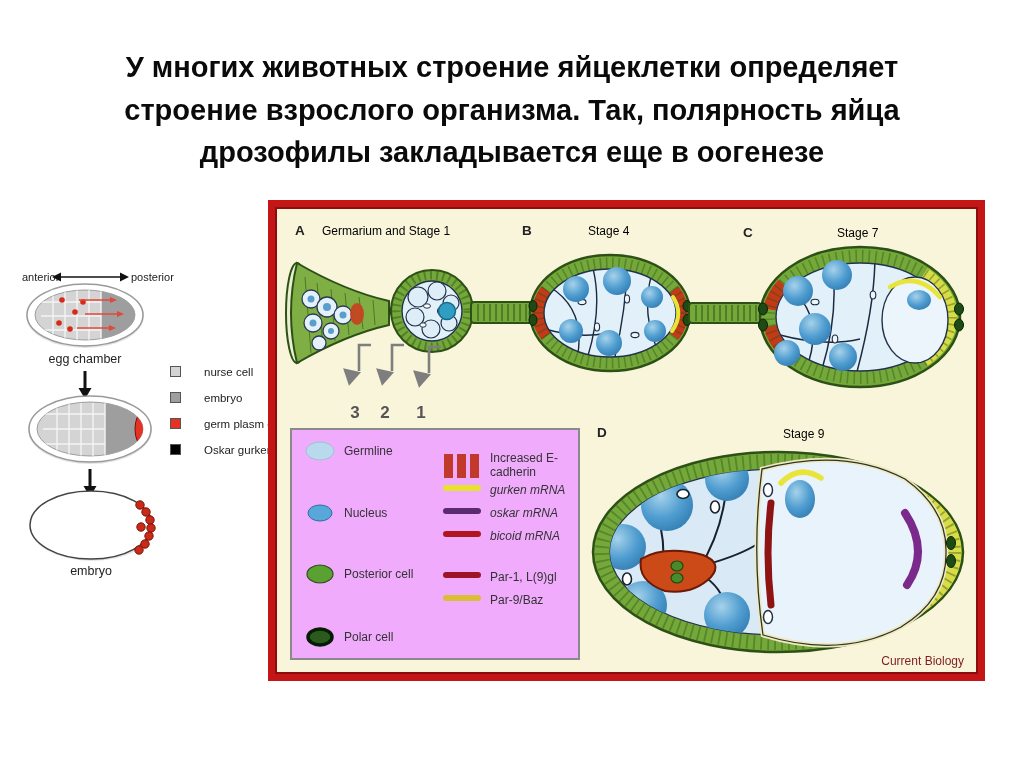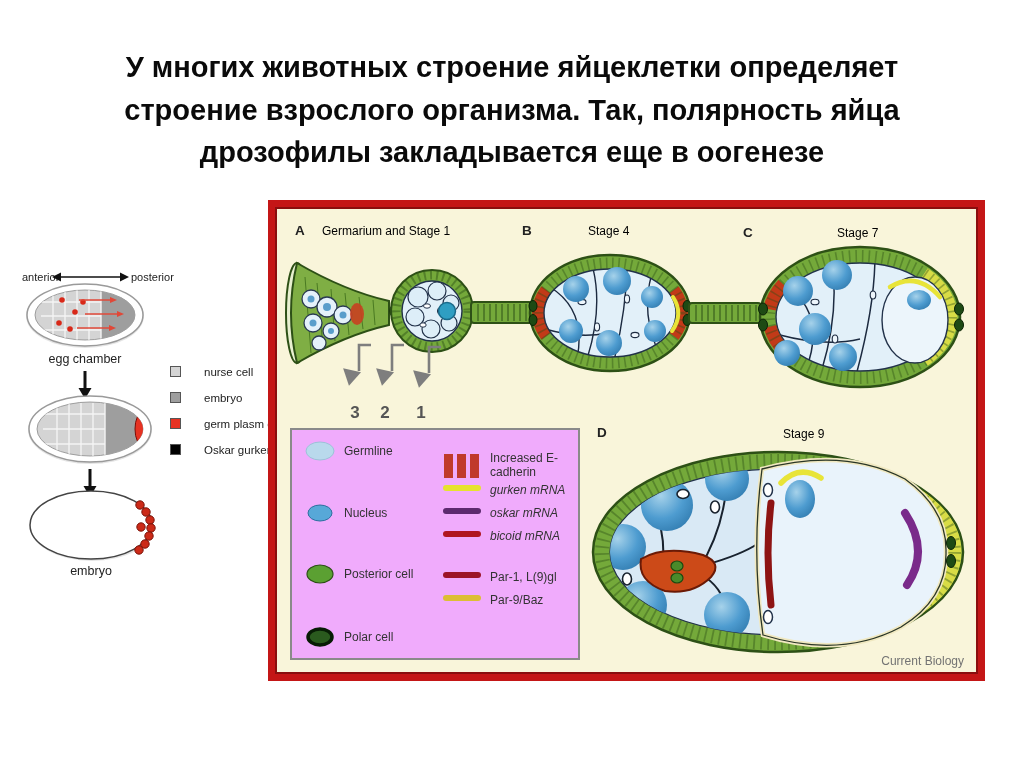--- a/index.html
+++ b/index.html
@@ -13,21 +13,21 @@
   .left-legend{position:absolute;left:170px;top:366px;display:flex;flex-direction:column;}
   .llrow{display:flex;align-items:flex-start;gap:23px;height:26px;}
   .sq{width:11px;height:11px;border:1px solid #555;box-sizing:border-box;flex:0 0 auto;}
   .lltext{font-size:11.5px;color:#222;white-space:nowrap;}
   
   .figure{position:absolute;left:268px;top:200px;width:717px;height:481px;box-sizing:border-box;
           background:#f9f5da;border:7px solid #c41616;box-shadow:inset 0 0 0 2px #8a0e0e;}
   .fig-art{position:absolute;left:0;top:0;}
   .plabel{position:absolute;font-size:13.5px;font-weight:bold;color:#222;}
   .ptitle{position:absolute;font-size:12px;color:#000000;}
-  .attribution{position:absolute;right:14px;bottom:6px;font-size:12px;color:#737373;text-align:right;}
+  .attribution{position:absolute;right:14px;bottom:6px;font-size:12px;color:#7f1d1d;text-align:right;}
   
   .fig-legend{position:absolute;left:15px;top:221px;width:290px;height:232px;background:#f0abfc;
               border:2px solid #8a8a8a;box-sizing:border-box;display:flex;padding:8px 4px 8px 12px;}
   .lcol{width:138px;display:flex;flex-direction:column;justify-content:space-between;padding:2px 0;}
   .lrow{display:flex;align-items:center;gap:8px;}
   .ltext{font-size:12px;color:#333;white-space:nowrap;}
   .mcol{flex:1;display:flex;flex-direction:column;padding-top:14px;}
   .mrow{display:flex;align-items:flex-start;gap:8px;margin-bottom:4px;}
   .mrow.line{align-items:flex-start;height:23px;margin-bottom:0;}
   .mtext{font-size:12px;color:#333;line-height:1.15;}

